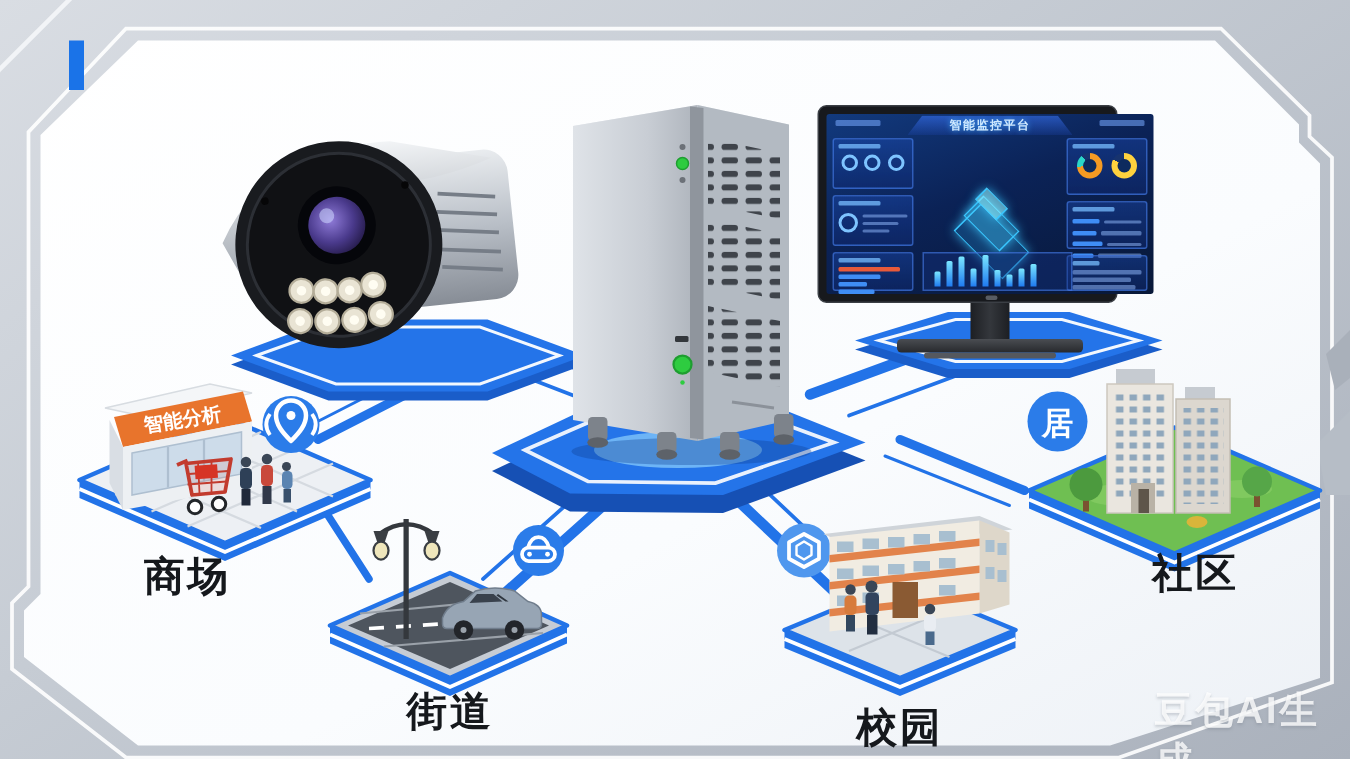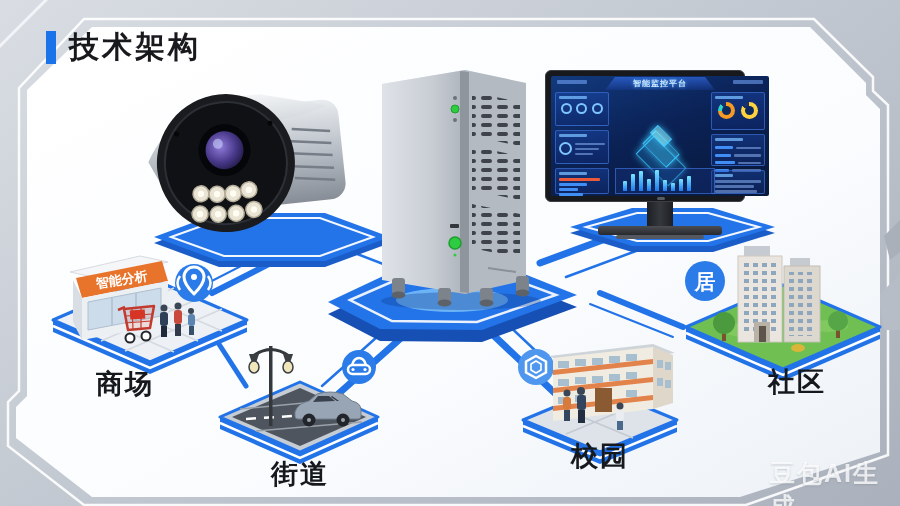--- a/index.html
+++ b/index.html
@@ -475,21 +475,20 @@
     <rect x="24" y="92" width="4" height="11" fill="#7a5230"></rect>
       <circle cx="26" cy="85" r="11" fill="#4c9a3e"></circle>
     <rect x="138" y="90" width="4" height="10" fill="#7a5230"></rect>
       <circle cx="140" cy="83" r="10" fill="#56a648"></circle>
     <ellipse cx="100" cy="110" rx="7" ry="4" fill="#d9b53a"></ellipse>
   </g>
 </svg>
 
 <div class="title-row">
   <div class="title-bar"></div>
-  <div class="title-text">技术架构</div>
 </div>
 
 <div class="node-label" style="left:60px;top:366px;text-align:center;">商场</div>
 <div class="node-label" style="left:235px;top:456px;">街道</div>
-<div class="node-label" style="left:535px;top:438px;">校园</div>
+<div class="node-label" style="left:535px;top:467px;">校园</div>
 <div class="node-label" style="left:732px;top:364px;">社区</div>
 
 <div class="watermark">豆包AI生成</div>
 
 </body></html>

